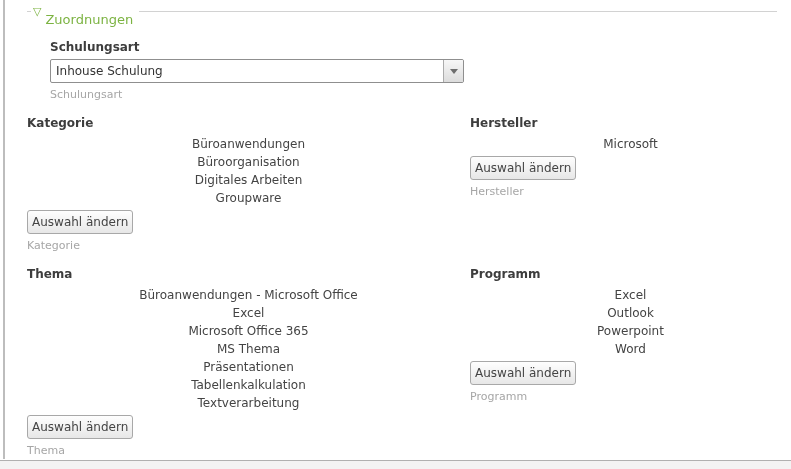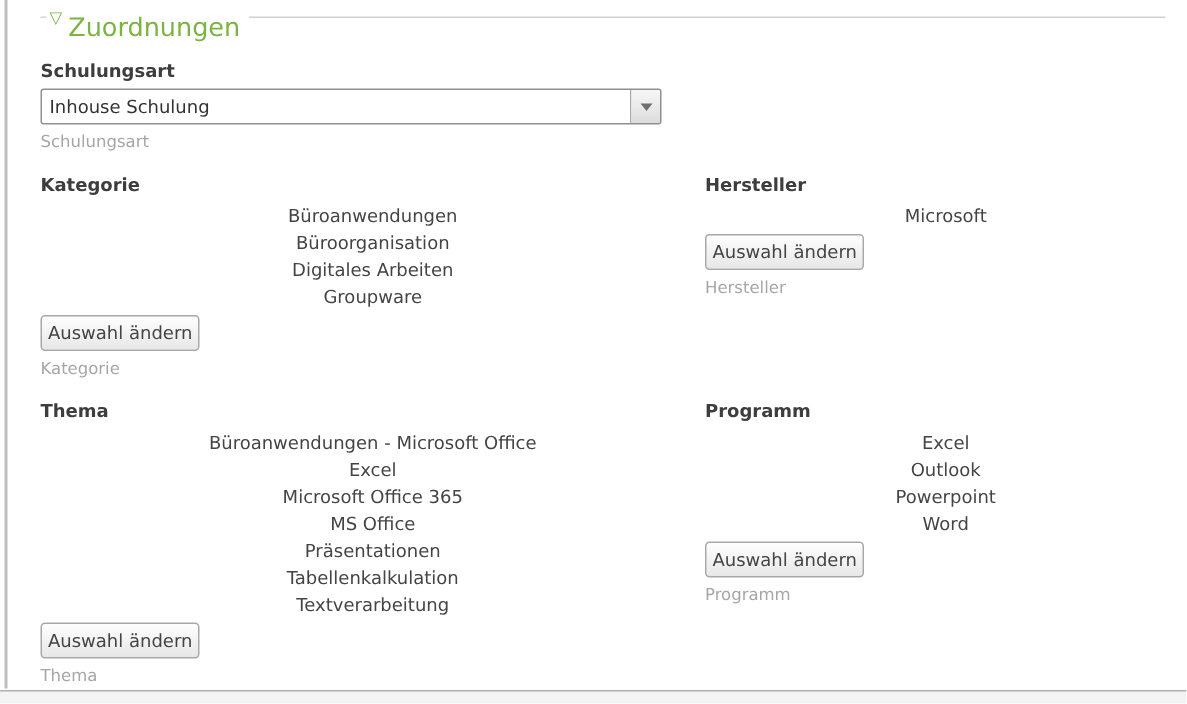--- a/index.html
+++ b/index.html
@@ -45,33 +45,34 @@
     margin-right: 2px;
   }
   .collapse-icon {
     color: #7cb342;
     font-size: 11px;
     line-height: 11px;
     margin-right: 4px;
   }
   .section-title {
     color: #7cb342;
-    font-size: 17px;
+    font-size: 13px;
     white-space: nowrap;
     margin-top: 16px;
   }
   .header-rule {
     flex: 1;
     border-top: 1px solid #d2d2d2;
     margin-left: 6px;
   }
 
   
   .field {
     margin-top: 22px;
+    margin-left: 23px;
   }
   .field-label, .block-label {
     font-weight: bold;
     color: #3d3d3d;
     font-size: 12px;
     line-height: 15px;
     margin-bottom: 4px;
   }
   .select {
     width: 412px;
@@ -198,21 +199,21 @@
       <div class="block-item">Microsoft</div>
       <button class="btn">Auswahl ändern</button>
       <div class="caption">Hersteller</div>
     </div>
 
     <div class="block" style="grid-column:1; grid-row:2;">
       <div class="block-label">Thema</div>
       <div class="block-item">Büroanwendungen - Microsoft Office</div>
       <div class="block-item">Excel</div>
       <div class="block-item">Microsoft Office 365</div>
-      <div class="block-item">MS Office</div>
+      <div class="block-item">MS Thema</div>
       <div class="block-item">Präsentationen</div>
       <div class="block-item">Tabellenkalkulation</div>
       <div class="block-item">Textverarbeitung</div>
       <button class="btn">Auswahl ändern</button>
       <div class="caption">Thema</div>
     </div>
 
     <div class="block" style="grid-column:2; grid-row:2;">
       <div class="block-label">Programm</div>
       <div class="block-item">Excel</div>

